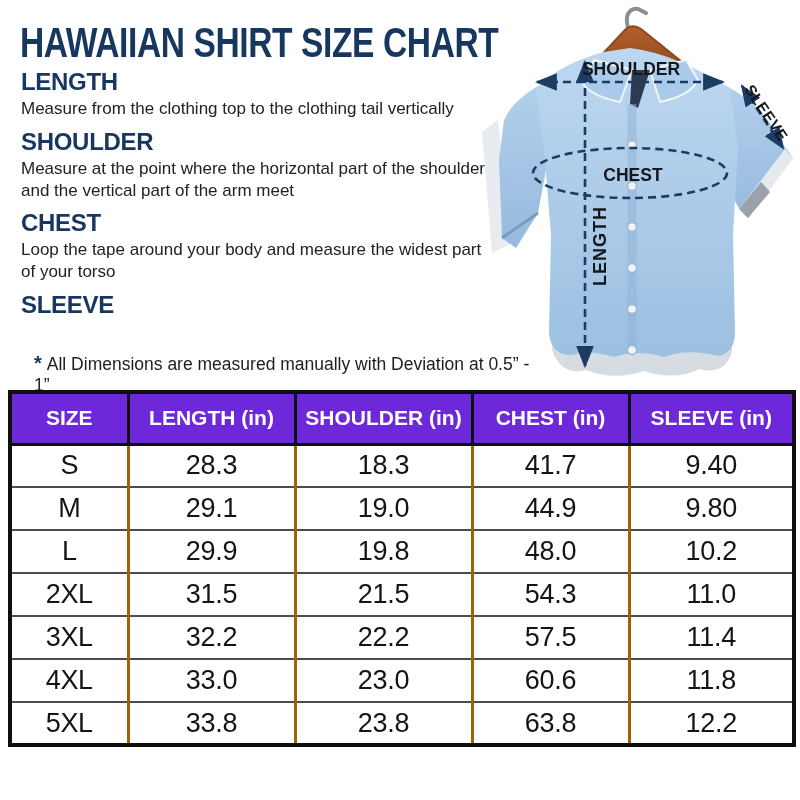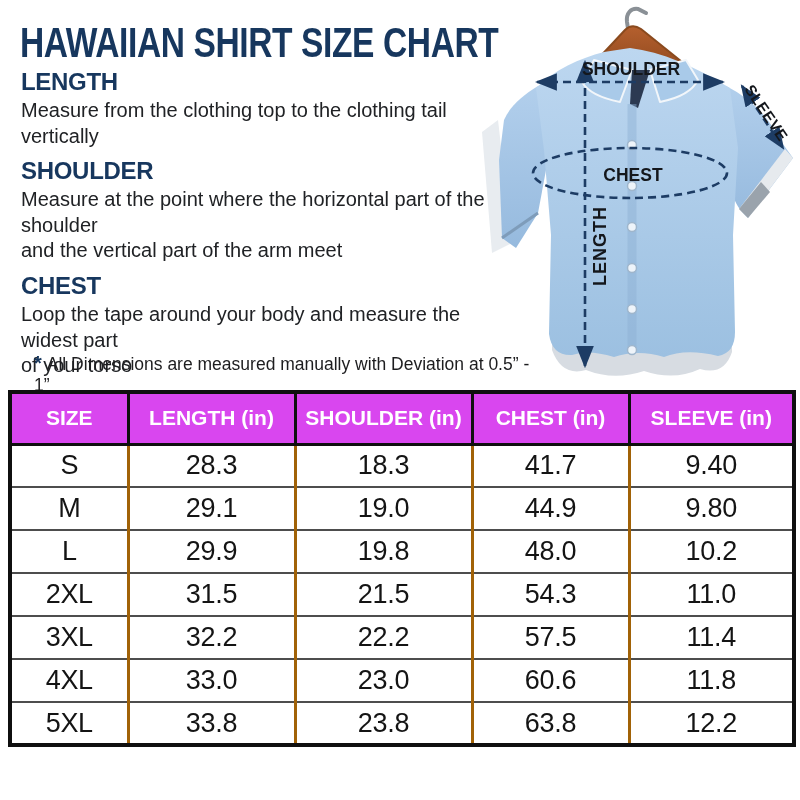--- a/index.html
+++ b/index.html
@@ -12,38 +12,38 @@
     font-size:43px;font-weight:bold;color:#17375e;
     letter-spacing:-0.5px;white-space:nowrap;
     transform:scaleX(0.78);transform-origin:left top;
   }
   .sections{position:absolute;left:21px;top:60px;width:500px;}
   .section h2{
     margin:8px 0 2px 0;font-size:24px;font-weight:bold;color:#17375e;
     letter-spacing:-0.3px;
   }
   .section p{
-    margin:0;font-size:20px;line-height:1.28;color:#202225;
+    margin:0;font-size:17px;line-height:1.28;color:#202225;
     white-space:pre-line;
   }
   .note{
     position:absolute;left:34px;top:352px;width:500px;
     font-size:17.5px;color:#1d1d1f;
   }
   .note .mark{color:#17375e;font-weight:bold;font-size:20px;margin-right:5px;}
   .shirt-wrap{position:absolute;left:480px;top:0;width:320px;height:390px;}
   table.size-table{
     position:absolute;left:8px;top:390px;width:784px;
     border-collapse:collapse;table-layout:fixed;
     border:4px solid #0f0f0f;background:#ffffff;
   }
   table.size-table thead tr{height:52px;}
   table.size-table tbody tr{height:43px;}
   table.size-table th{
-    background:#d946ef;color:#ffffff;font-size:21px;font-weight:bold;
+    background:#6d28d9;color:#ffffff;font-size:21px;font-weight:bold;
     text-align:center;vertical-align:middle;
     border-left:3px solid #0f0f0f;border-bottom:3px solid #0f0f0f;
   }
   table.size-table th:first-child{border-left:none;}
   table.size-table td{
     font-size:27px;color:#141414;text-align:center;vertical-align:middle;
     border-left:3px solid #a16207;border-top:2px solid #4d4d4d;
     letter-spacing:-0.3px;
   }
   table.size-table td:first-child{border-left:none;}

